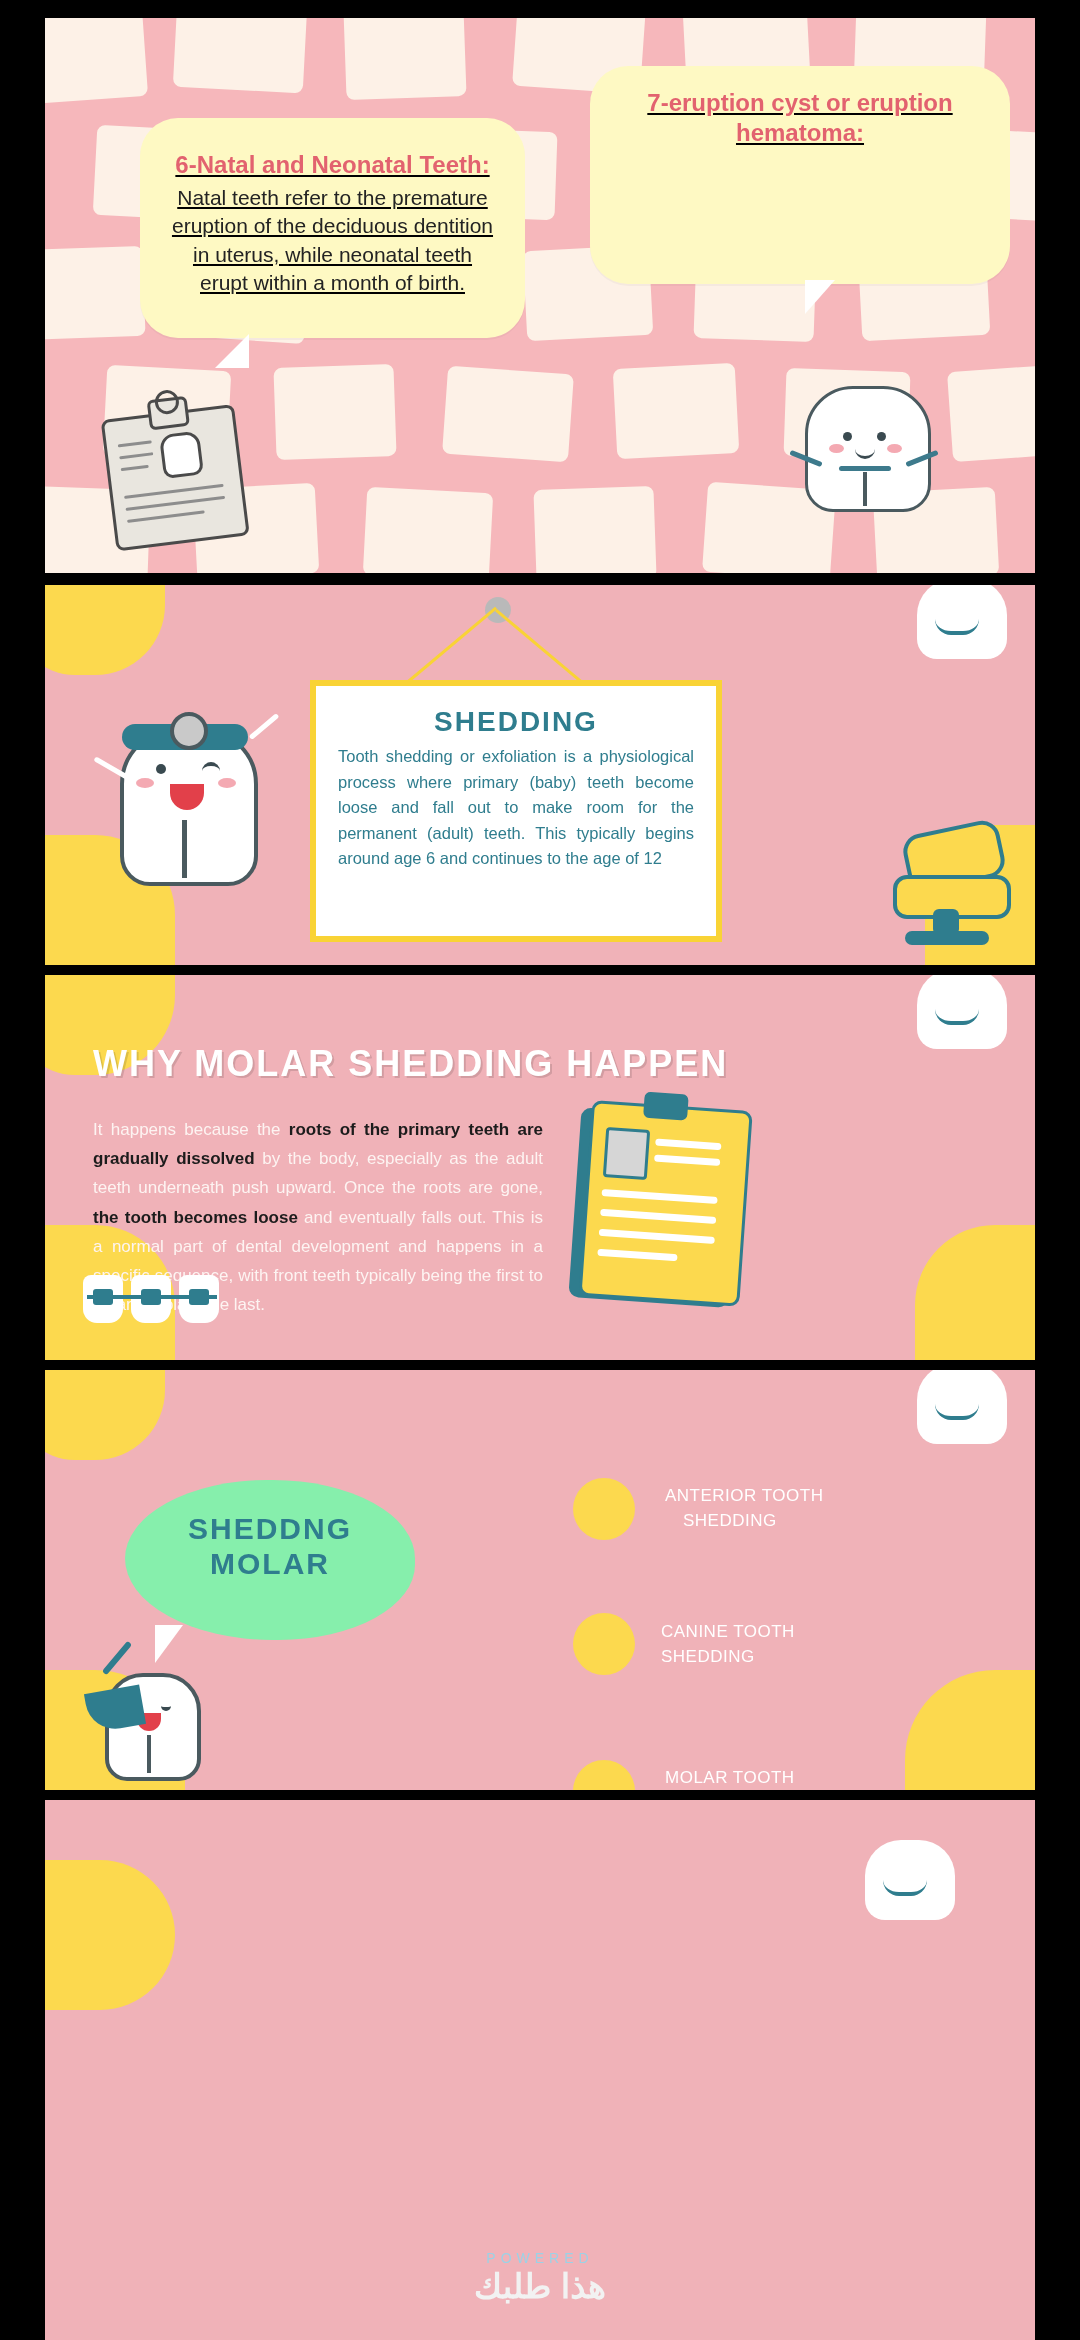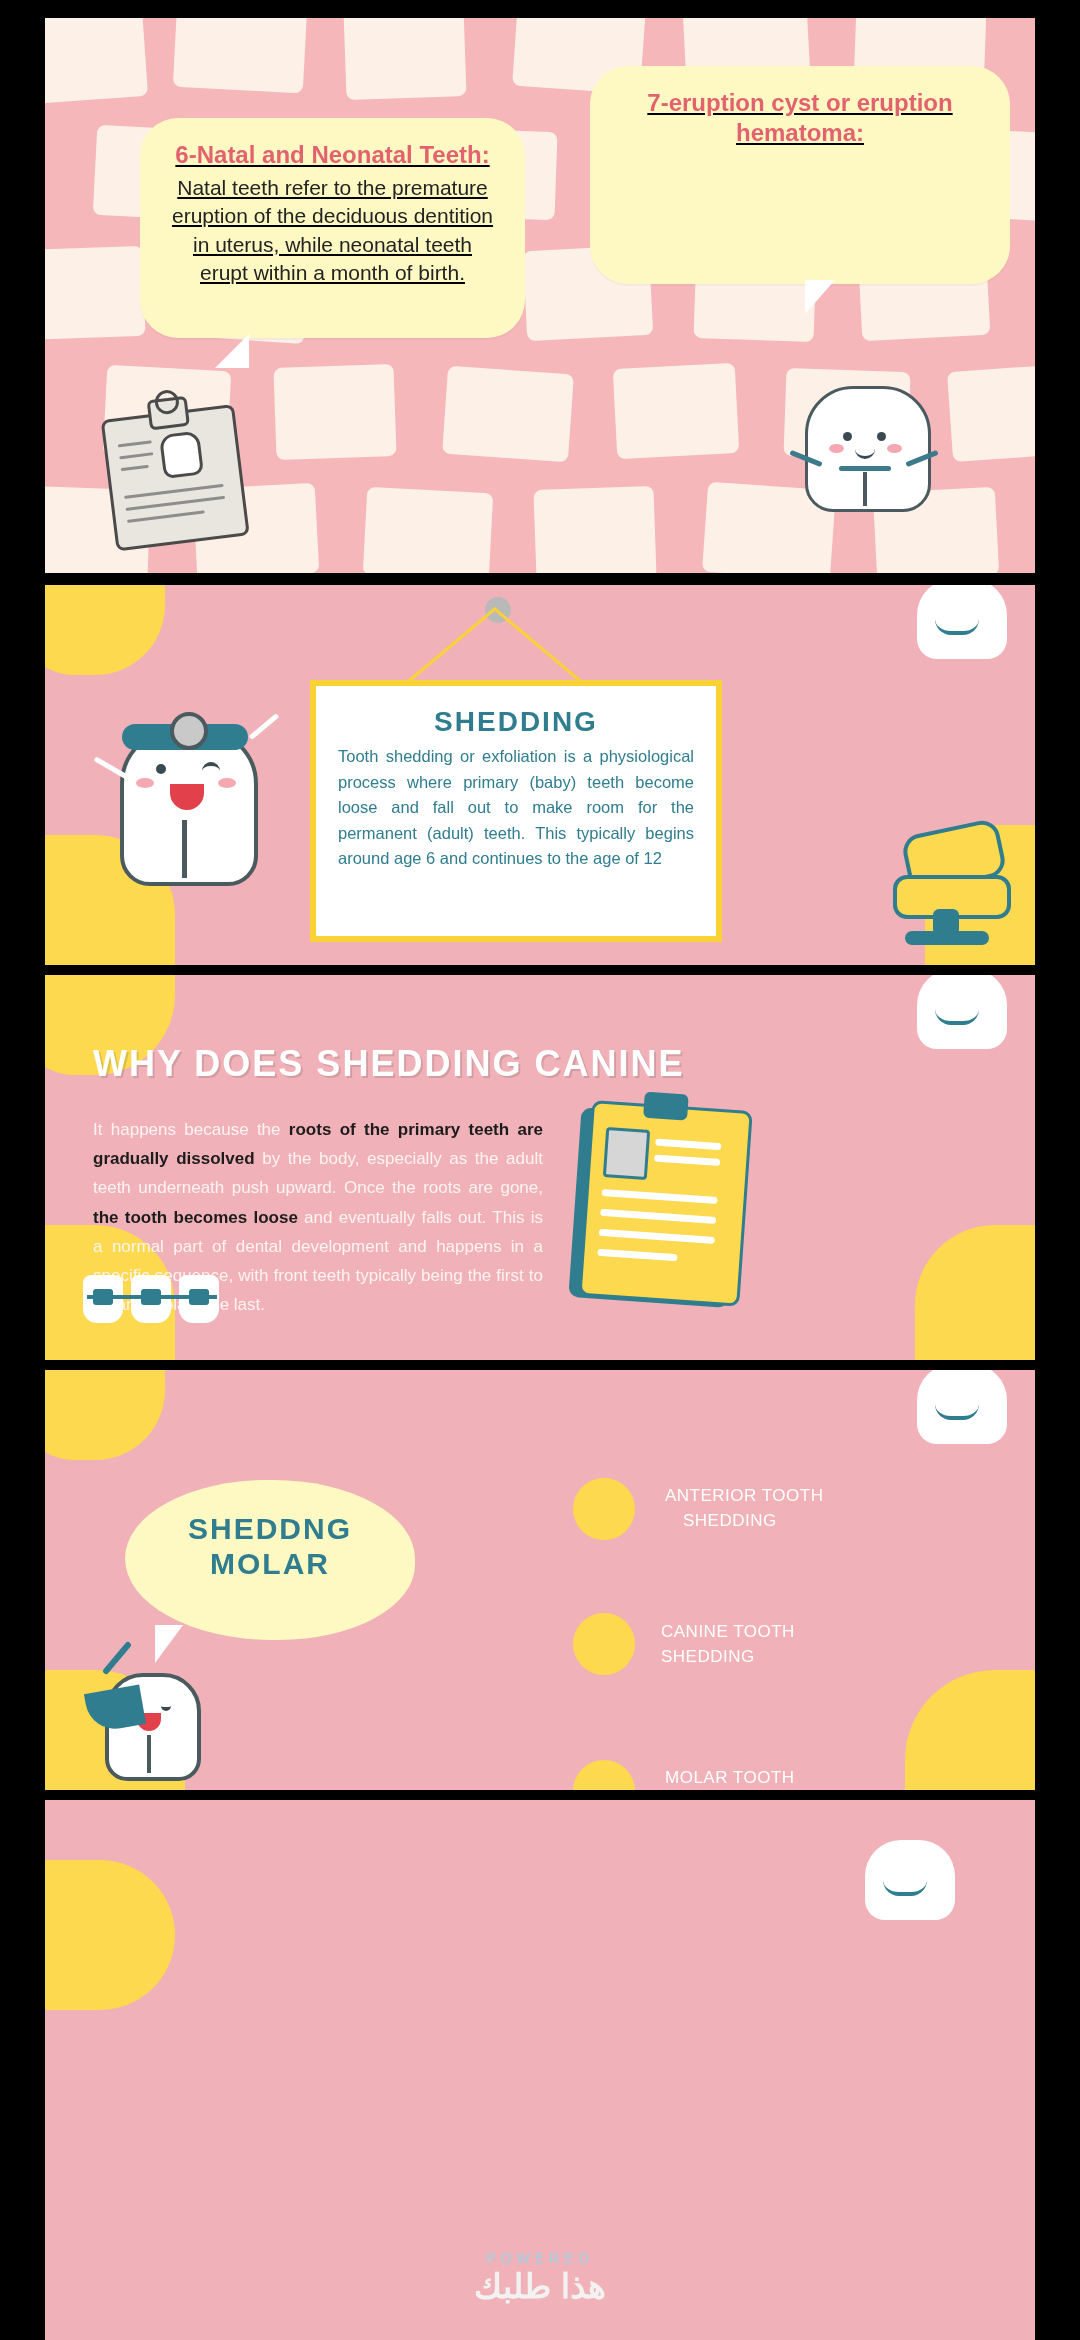--- a/index.html
+++ b/index.html
@@ -8,21 +8,21 @@
   .slide{position:absolute;left:45px;width:990px;overflow:hidden;}
 
   
   #slide1{top:18px;height:555px;background:#f6b7bb;}
   .checkers{position:absolute;inset:0;overflow:hidden;}
   .ck{position:absolute;background:#fdf1e7;border-radius:8px;}
   .bubble{position:absolute;background:#fef9c3;border-radius:38px;box-shadow:0 2px 0 rgba(0,0,0,.03);text-decoration:underline;}
   .bubble .btitle{color:#e2626f;font-weight:bold;text-align:center;line-height:1.25;}
   .bubble .btext{color:#232323;text-align:center;line-height:1.35;}
   #b1{left:95px;top:100px;width:385px;height:220px;}
-  #b1 .btitle{font-size:24px;padding:22px 26px 0;}
+  #b1 .btitle{font-size:24px;padding:32px 26px 0;}
   #b1 .btext{font-size:21px;padding:4px 30px 0;}
   #b2{left:545px;top:48px;width:420px;height:218px;}
   #b2 .btitle{font-size:24px;padding:22px 30px 0;}
   #b2 .btext{font-size:21px;padding:6px 26px 0;}
   .tail{position:absolute;width:0;height:0;border-style:solid;}
   #b1tail{left:170px;top:316px;border-width:0 0 34px 34px;border-color:transparent transparent #fff transparent;}
   #b2tail{left:760px;top:262px;border-width:34px 30px 0 0;border-color:#fff transparent transparent transparent;}
 
   
   .clipboard{position:absolute;left:62px;top:380px;width:130px;height:140px;transform:rotate(-7deg);}
@@ -63,21 +63,21 @@
   .cb2-front{position:absolute;left:10px;top:0;width:155px;height:190px;background:#fcd94e;border-radius:10px;border:3px solid #2f7d8e;}
   .cb2-clip{position:absolute;left:62px;top:-12px;width:44px;height:26px;background:#2f7d8e;border-radius:6px;}
   .cb2-sq{position:absolute;left:26px;top:26px;width:38px;height:44px;background:#d6d6d6;border:3px solid #2f7d8e;border-radius:4px;}
   .cb2-line{position:absolute;height:7px;background:#fff;border-radius:4px;}
   .braces{position:absolute;left:38px;top:300px;width:150px;height:60px;}
   .brace-t{position:absolute;top:0;width:40px;height:48px;background:#fff;border-radius:8px 8px 14px 14px;}
   .brace-b{position:absolute;top:14px;width:20px;height:16px;background:#2f7d8e;border-radius:3px;}
 
   
   #slide4{top:1370px;height:420px;background:#f0b2b8;}
-  .speech{position:absolute;left:80px;top:110px;width:290px;height:160px;background:#fef9c3;border-radius:50% 50% 48% 52%;text-decoration:underline;}
+  .speech{position:absolute;left:80px;top:110px;width:290px;height:160px;background:#86efac;border-radius:50% 50% 48% 52%;text-decoration:underline;}
   .speech .sp-t{position:absolute;left:0;right:0;top:32px;text-align:center;color:#2f7d8e;font-size:30px;font-weight:bold;letter-spacing:2px;line-height:1.15;}
   .speech-tail{position:absolute;left:110px;top:255px;width:0;height:0;border-style:solid;border-width:38px 28px 0 0;border-color:#fff transparent transparent transparent;}
   .ydot{position:absolute;width:62px;height:62px;background:#fcd94e;border-radius:50%;}
   .stage-lbl{position:absolute;color:#fff;font-size:17px;line-height:1.45;letter-spacing:.5px;}
   .hero{position:absolute;left:60px;top:285px;width:110px;height:130px;}
 
   
   #slide5{top:1800px;height:540px;background:#f0b2b8;}
 </style>
 </head>
@@ -201,21 +201,21 @@
     <div class="yblob" style="left:-30px;top:-20px;width:160px;height:120px;border-radius:0 0 80px 60px;"></div>
     <div class="yblob" style="left:-40px;top:250px;width:170px;height:150px;border-radius:0 80px 0 0;"></div>
     <div class="yblob" style="left:870px;top:250px;width:160px;height:150px;border-radius:80px 0 0 0;"></div>
     <div class="wline" style="left:-60px;top:-40px;width:240px;height:180px;border-color:#fff transparent transparent transparent;"></div>
     <div class="wline" style="left:-70px;top:210px;width:260px;height:210px;border-color:transparent transparent #fff transparent;"></div>
 
     <div class="sparkletooth">
       <div style="position:absolute;left:18px;top:40px;width:44px;height:12px;border-bottom:4px solid #2f7d8e;border-radius:0 0 22px 22px;"></div>
     </div>
 
-    <div class="s3title">WHY DOES SHEDDING CANINE</div>
+    <div class="s3title">WHY MOLAR SHEDDING HAPPEN</div>
 
     <div class="s3body">
       <span>It happens because the </span><b>roots of the primary teeth are gradually dissolved</b><span> by the body, especially as the adult teeth underneath push upward. Once the roots are gone, </span><b>the tooth becomes loose</b><span> and eventually falls out. This is a normal part of dental development and happens in a specific sequence, with front teeth typically being the first to go and molars the last.</span>
     </div>
 
     <div class="clipboard2">
       <div class="cb2-back"></div>
       <div class="cb2-front"></div>
       <div class="cb2-clip"></div>
       <div class="cb2-sq"></div>

